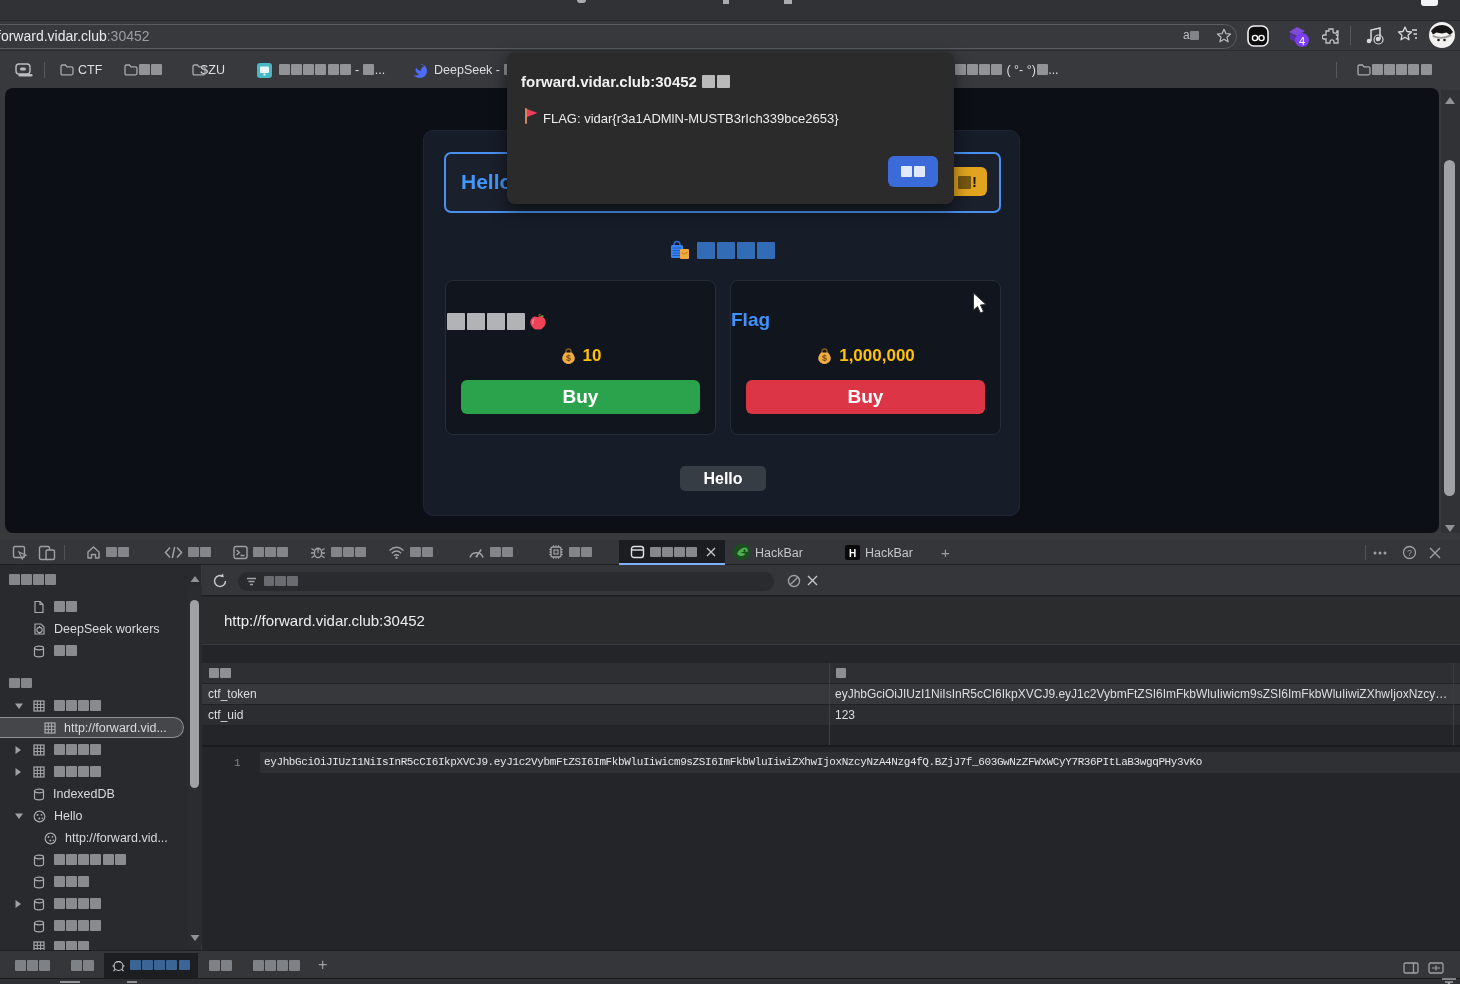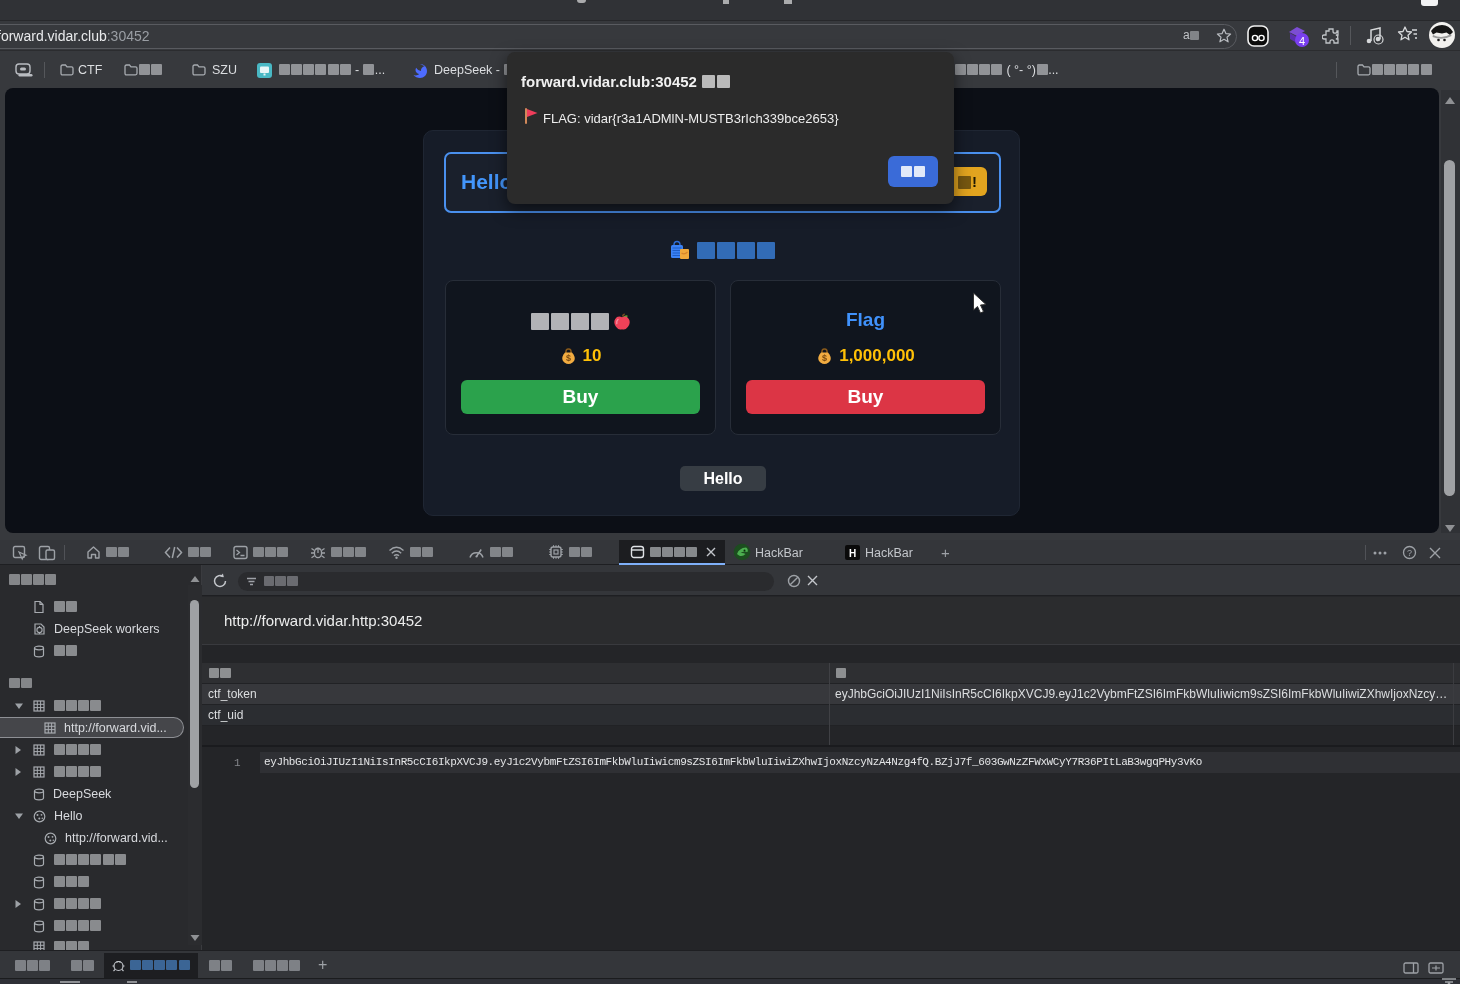--- a/index.html
+++ b/index.html
@@ -17,21 +17,21 @@
 .bmitem{font-size:12.5px;color:#dcdee1;display:flex;align-items:center;gap:6px;height:36px}
 
 #pagewrap{left:5px;top:88px;width:1434px;height:445px;background:#0c0f16;border-radius:8px}
 #scrolltrack{left:1441px;top:90px;width:19px;height:443px;background:#303236}
 #scrollthumb{left:1444px;top:160px;width:11px;height:336px;background:#9fa1a4;border-radius:6px}
 #container{left:418px;top:42px;width:597px;height:386px;background:#161c28;border:1px solid #1f2633;border-radius:10px}
 #greet{left:20px;top:21px;width:557px;height:61px;border:2px solid #4a90ee;border-radius:7px;background:#1a202c}
 #greet .hello{font-size:21px;font-weight:bold;color:#4396fc}
 #ybtn{background:#e2a41f;border-radius:6px;color:#1d1803;font-weight:bold;font-size:15px;text-align:right}
 .card{top:149px;width:271px;height:155px;background:#10151e;border:1px solid #272d38;border-radius:8px}
-.card .t{font-size:20px;font-weight:bold;color:#fff;text-align:center}
+.card .t{font-size:20px;font-weight:bold;color:#fff;}
 .card .price{font-size:17px;font-weight:bold;color:#ffc107;text-align:center}
 .buy{left:15px;top:99px;width:239px;height:34px;border-radius:6px;color:#fff;font-weight:bold;font-size:19px;
  display:flex;align-items:center;justify-content:center}
 #logout{left:256px;top:335px;width:86px;height:25px;background:#373d44;border-radius:5px;color:#fff;
  font-weight:bold;font-size:16px;display:flex;align-items:center;justify-content:center}
 #heading{left:0;top:106px;width:597px;text-align:center;font-size:20px;font-weight:bold;color:#4092fc}
 
 #dialog{left:507px;top:52px;width:447px;height:152px;background:#2b2b2b;border-radius:8px;
  box-shadow:0 6px 16px rgba(0,0,0,.55)}
 #dialog .ttl{font-size:15px;font-weight:bold;color:#f1f1f1}
@@ -182,21 +182,21 @@
 <div class="abs bmitem" style="left:124px;top:52px">
     <svg class="abs" style="left:0px;top:11px" width="14" height="14" viewBox="0 0 14 14" xmlns="http://www.w3.org/2000/svg">
       <path d="M1 3.5 q0-1.5 1.5-1.5 h3 l1.5 1.8 h4.5 q1.5 0 1.5 1.5 v5 q0 1.5 -1.5 1.5 h-9 q-1.5 0 -1.5-1.5 z" fill="none" stroke="#a7abb0" stroke-width="1.3"></path>
     </svg>
     <span style="margin-left:14px"><i class="k"></i><i class="k"></i></span>
   </div>
 <div class="abs bmitem" style="left:192px;top:52px">
     <svg class="abs" style="left:0px;top:11px" width="14" height="14" viewBox="0 0 14 14" xmlns="http://www.w3.org/2000/svg">
       <path d="M1 3.5 q0-1.5 1.5-1.5 h3 l1.5 1.8 h4.5 q1.5 0 1.5 1.5 v5 q0 1.5 -1.5 1.5 h-9 q-1.5 0 -1.5-1.5 z" fill="none" stroke="#a7abb0" stroke-width="1.3"></path>
     </svg>
-    <span style="margin-left:20px">SZU</span>
+    <span style="margin-left:8px">SZU</span>
   </div>
 <div class="abs bmitem" style="left:257px;top:52px">
     <svg class="abs" style="left:0;top:11px" width="15" height="15" viewBox="0 0 15 15" xmlns="http://www.w3.org/2000/svg">
       <rect width="15" height="15" rx="3" fill="#49b8c4"></rect>
       <rect x="3" y="3.5" width="9" height="6.5" rx="1" fill="#e8f6f7"></rect>
       <rect x="6.5" y="10.5" width="2" height="2" fill="#e8f6f7"></rect>
     </svg>
     <span style="margin-left:21px"><i class="k"></i><i class="k"></i><i class="k"></i><i class="k"></i><i class="k"></i><i class="k"></i> - <i class="k"></i>...</span>
   </div>
 <div class="abs bmitem" style="left:412px;top:52px">
@@ -336,33 +336,34 @@
       </div>
    <svg class="abs" style="left:585px;top:9px" width="14" height="14" viewBox="0 0 14 14" xmlns="http://www.w3.org/2000/svg">
         <circle cx="7" cy="7" r="5.5" fill="none" stroke="#9da1a6" stroke-width="1.4"></circle>
         <path d="M3.2 10.8 L10.8 3.2" stroke="#9da1a6" stroke-width="1.4"></path>
       </svg>
       <svg class="abs" style="left:605px;top:10px" width="11" height="11" viewBox="0 0 11 11" xmlns="http://www.w3.org/2000/svg">
         <path d="M1 1 L10 10 M10 1 L1 10" stroke="#c3c6cb" stroke-width="1.4"></path>
       </svg>
  </div>
  <div class="abs" id="sechead">
-      <div>http://forward.vidar.http:30452</div>
+      <div>http://forward.vidar.club:30452</div>
     </div>
  <div class="abs" id="gap1"></div>
  <div class="abs" id="thead">
       <span class="cellL"><i class="k"></i><i class="k"></i></span>
       <span class="cellR"><i class="k"></i></span>
     </div>
  <div class="abs" id="r1">
       <span class="cellL">ctf_token</span>
       <span class="cellR">eyJhbGciOiJIUzI1NiIsInR5cCI6IkpXVCJ9.eyJ1c2VybmFtZSI6ImFkbWluIiwicm9sZSI6ImFkbWluIiwiZXhwIjoxNzcyNzA4Nzg4fQ.BZjJ7f_603GwNzZFWxWCyY7R36PItLaB3wgqPHy3vKo</span>
     </div>
  <div class="abs" id="r2">
       <span class="cellL">ctf_uid</span>
+      <span class="cellR">123</span>
     </div>
  <div class="abs" id="rfill"></div>
  <div class="abs" id="coldiv"></div>
  <div class="abs" style="left:1453px;top:123px;width:1px;height:82px;background:#3b3c40"></div>
  <div class="abs" style="left:202px;top:390px;width:1258px;height:1px;background:#303134"></div>
  <div class="abs" id="prevdiv"></div>
  <div class="abs" id="preview">
    <div class="abs" style="left:58px;top:5px;width:1200px;height:21px;background:#2f3034"></div>
    <div class="abs" id="lineno" style="left:32px;top:10px">1</div>
    <div class="abs" id="jwt" style="left:62px;top:9px">eyJhbGciOiJIUzI1NiIsInR5cCI6IkpXVCJ9.eyJ1c2VybmFtZSI6ImFkbWluIiwicm9sZSI6ImFkbWluIiwiZXhwIjoxNzcyNzA4Nzg4fQ.BZjJ7f_603GwNzZFWxWCyY7R36PItLaB3wgqPHy3vKo</div>
@@ -494,21 +495,21 @@
       <span style="display:inline-block;width:8px"></span>
       <span><i class="k"></i><i class="k"></i><i class="k"></i><i class="k"></i></span>
     </div>
     <div class="trow" style="top:218px;width:202px">
       <span style="display:inline-block;width:33px"></span>
       <svg class="" style="left:0px;top:0px" width="12" height="13" viewBox="0 0 12 13" xmlns="http://www.w3.org/2000/svg">
         <ellipse cx="6" cy="3" rx="4.5" ry="1.8" fill="none" stroke="#a7abb0" stroke-width="1.2"></ellipse>
         <path d="M1.5 3 V10 q0 1.8 4.5 1.8 T10.5 10 V3" fill="none" stroke="#a7abb0" stroke-width="1.2"></path>
       </svg>
       <span style="display:inline-block;width:8px"></span>
-      <span>DeepSeek</span>
+      <span>IndexedDB</span>
     </div>
     <div class="trow" style="top:240px;width:202px">
       <span style="display:inline-block;width:14px"></span>
       <svg class="" style="left:0px;top:0px" width="10" height="8" viewBox="0 0 10 8" xmlns="http://www.w3.org/2000/svg">
         <path d="M1 1.5 L9 1.5 5 7z" fill="#9da1a6"></path>
       </svg>
       <span style="display:inline-block;width:9px"></span>
       <svg class="" style="left:0px;top:0px" width="13" height="13" viewBox="0 0 13 13" xmlns="http://www.w3.org/2000/svg">
         <circle cx="6.5" cy="6.5" r="5.3" fill="none" stroke="#a7abb0" stroke-width="1.2"></circle>
         <circle cx="4.5" cy="5" r="1" fill="#a7abb0"></circle>

